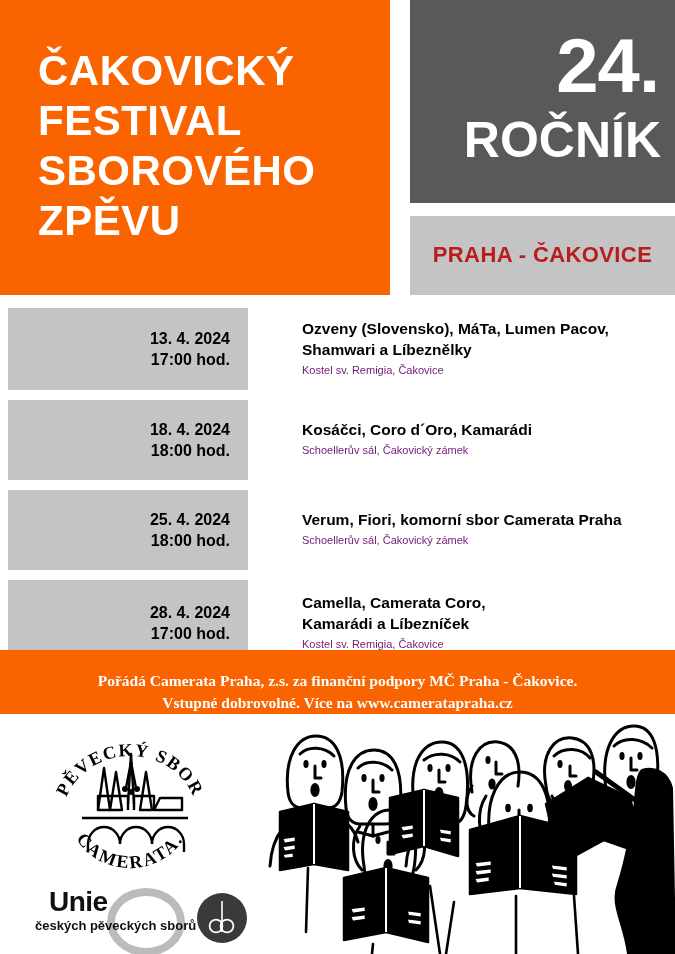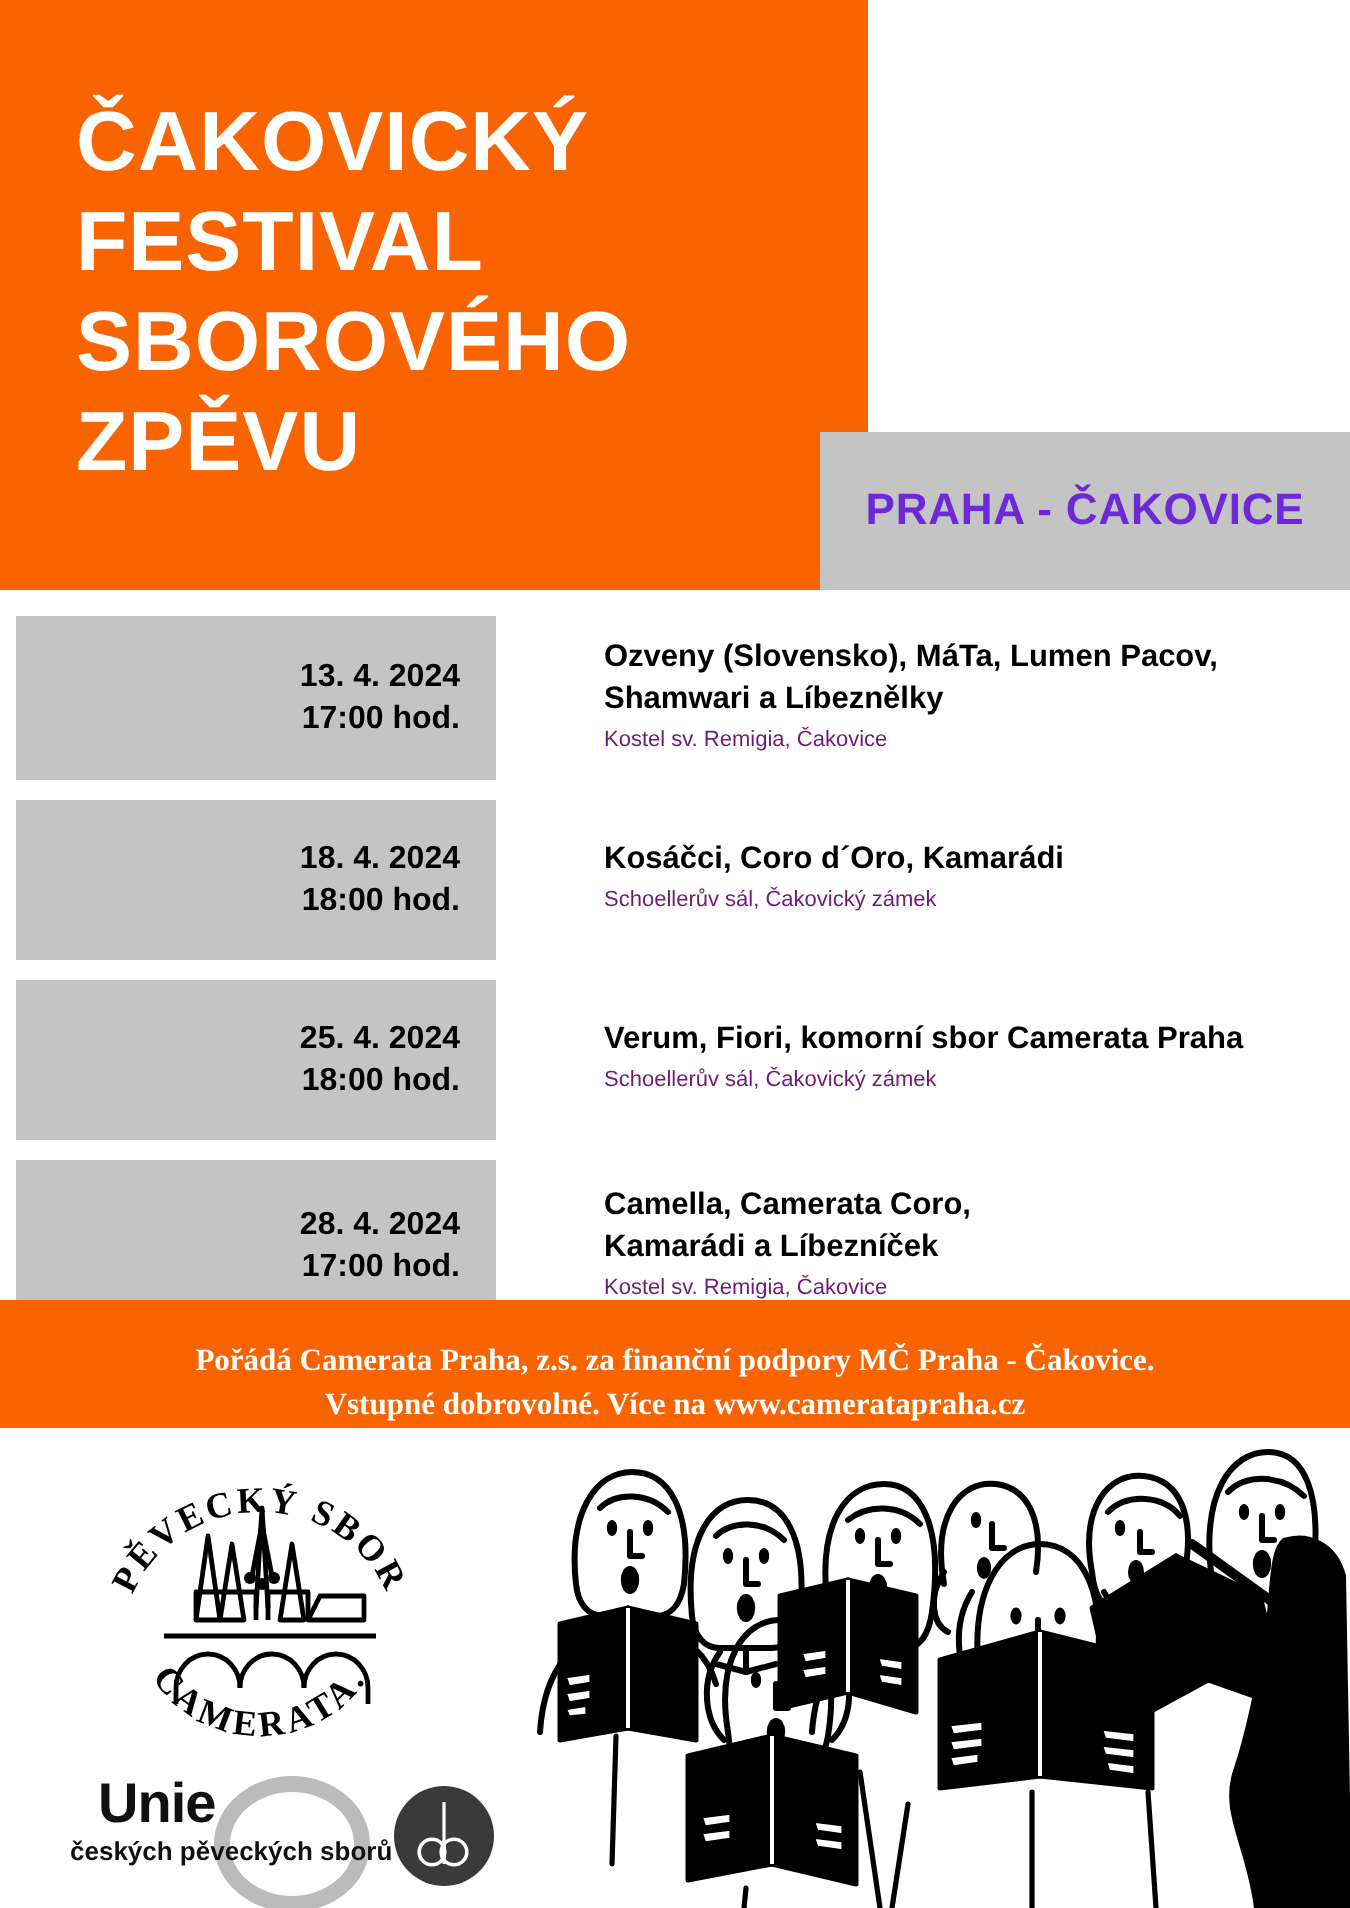--- a/index.html
+++ b/index.html
@@ -20,21 +20,20 @@
   }
 
   
   .orange-title-block {
     position: absolute;
     left: 0;
     top: 0;
     width: 390px;
     height: 295px;
     background: #FA6400;
-    padding-left: 44px;
   }
   .title-lines {
     position: absolute;
     left: 38px;
     top: 46px;
     right: 8px;
   }
   .title-line {
     color: #ffffff;
     font-size: 42px;
@@ -80,21 +79,21 @@
     width: 265px;
     height: 79px;
     background: #C4C4C4;
   }
   .city-label {
     position: absolute;
     left: 0;
     right: 0;
     top: 26px;
     text-align: center;
-    color: #6d28d9;
+    color: #b91c1c;
     font-size: 22px;
     font-weight: bold;
     letter-spacing: 0.4px;
   }
 
   
   .schedule {
     position: absolute;
     left: 0;
     top: 308px;
@@ -245,20 +244,24 @@
 
   <div class="orange-title-block">
     <div class="title-lines">
       <div class="title-line">ČAKOVICKÝ</div>
       <div class="title-line">FESTIVAL</div>
       <div class="title-line">SBOROVÉHO</div>
       <div class="title-line">ZPĚVU</div>
     </div>
   </div>
 
+  <div class="rocnik-block">
+    <div class="rocnik-num">24.</div>
+    <div class="rocnik-word">ROČNÍK</div>
+  </div>
 
   <div class="city-block">
     <div class="city-label">PRAHA - ČAKOVICE</div>
   </div>
 
   <div class="schedule">
 
     <div class="row" style="height:82px;">
       <div class="row-date" style="height:82px;">
         <div class="date-inner">

